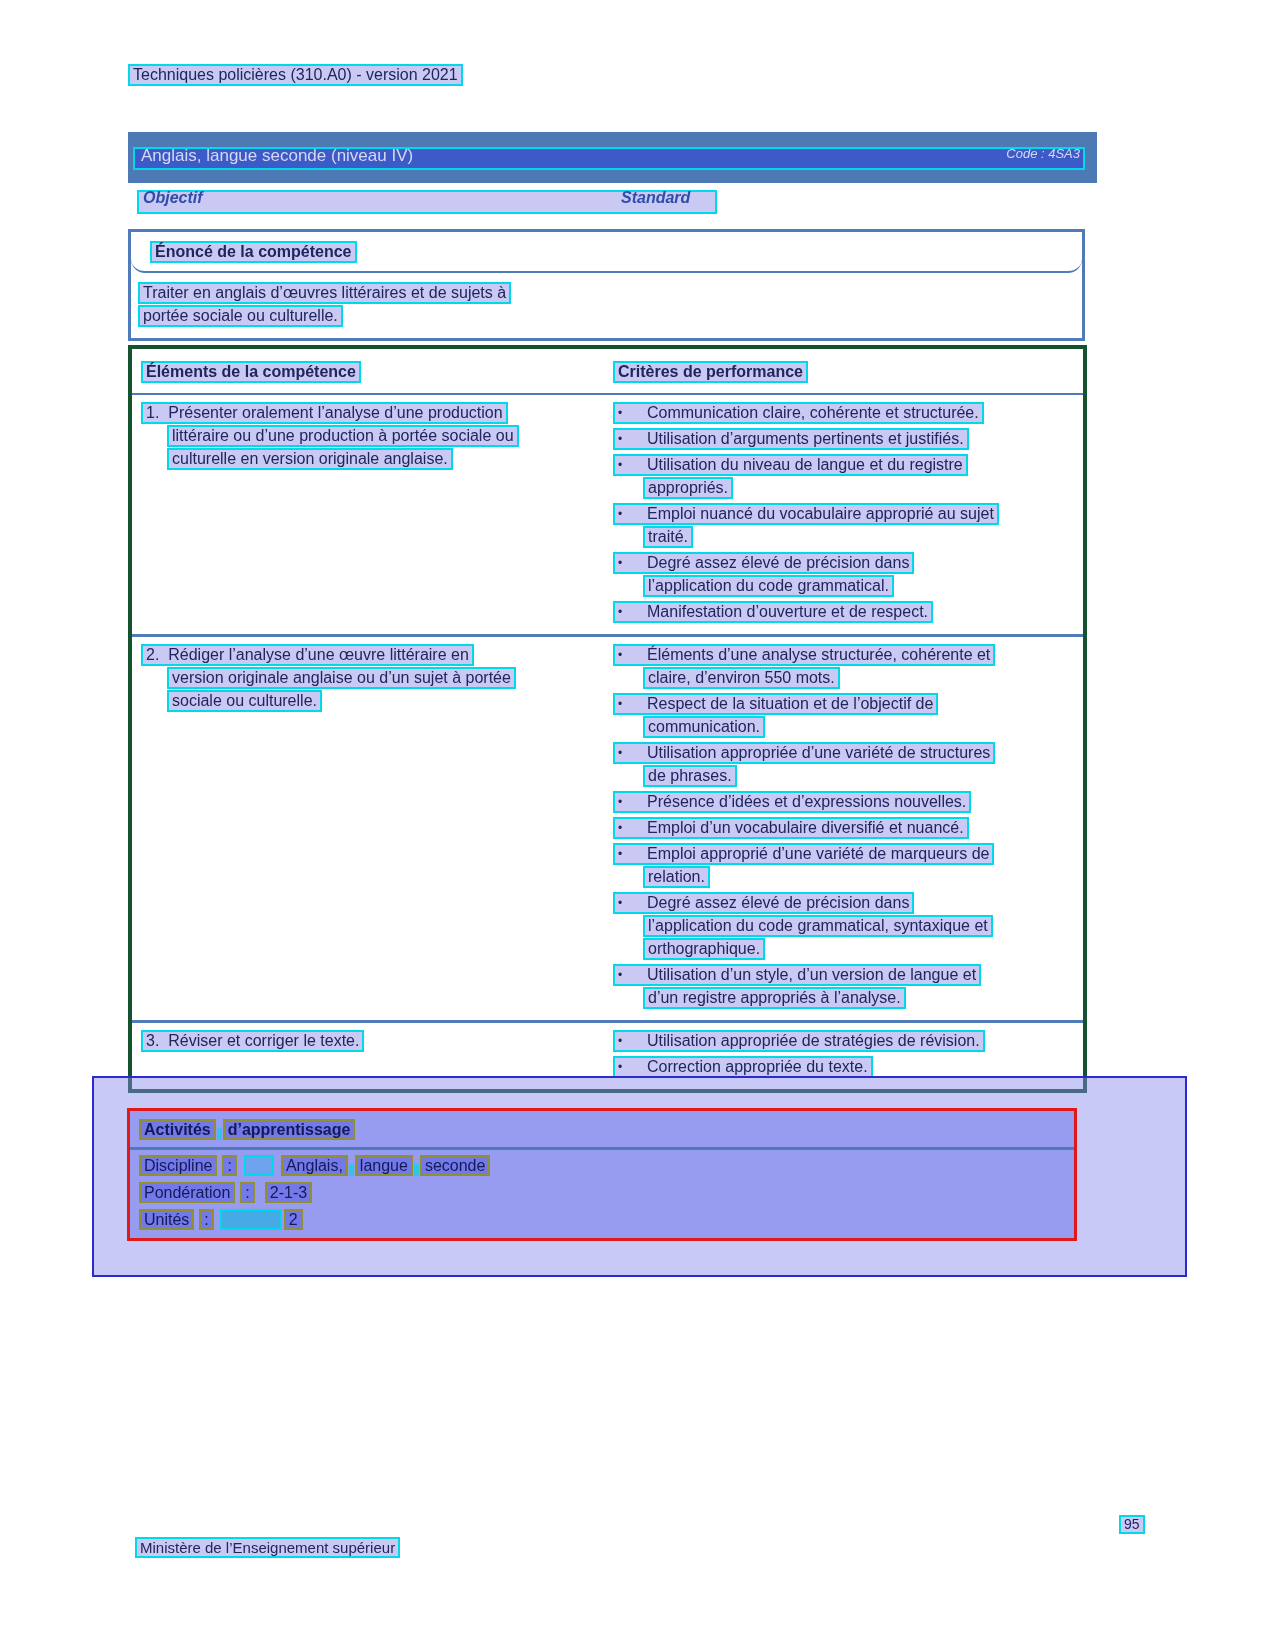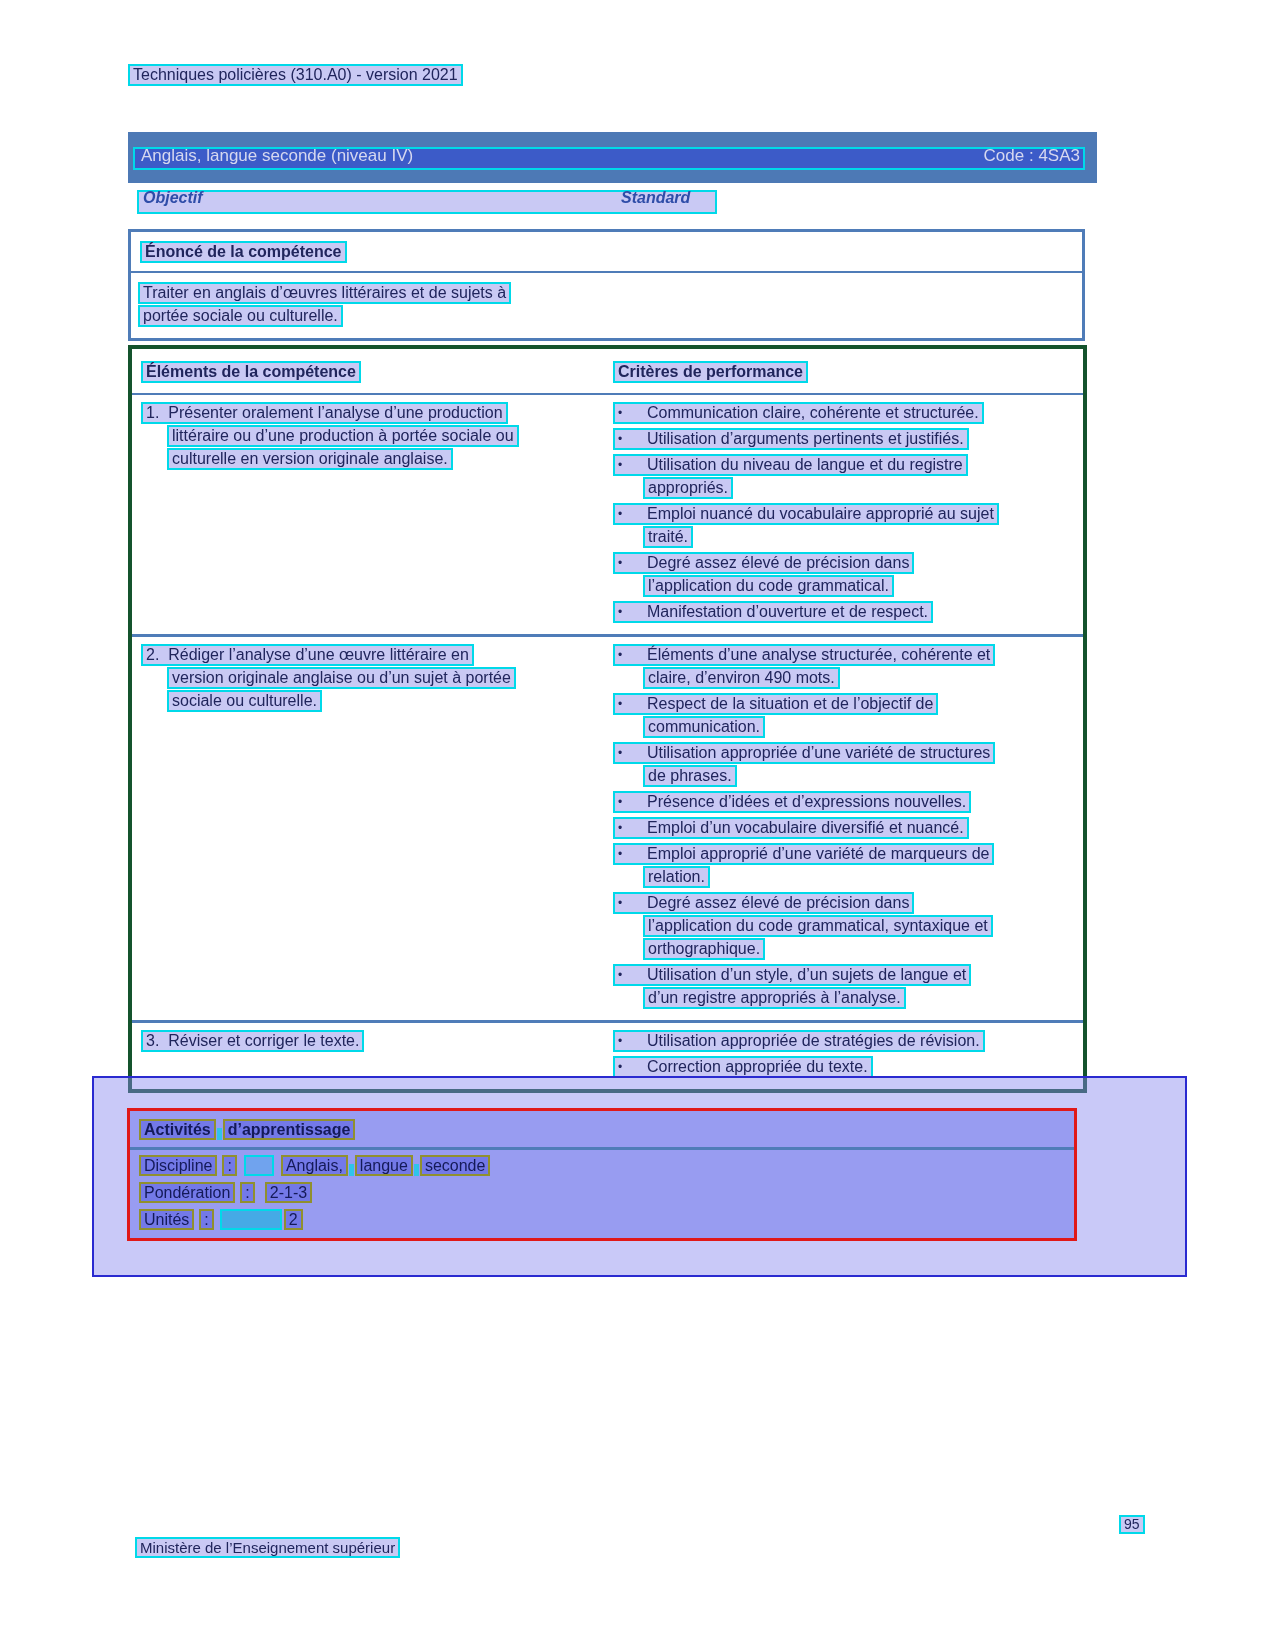--- a/index.html
+++ b/index.html
@@ -20,31 +20,31 @@
   .crit{margin-bottom:4px;}
   .bullet{display:inline-block;width:29px;font-size:12px;vertical-align:1px;color:#20255c;}
 
   
   .doc-header{left:128px;top:64px;}
 
   
   .title-bar{left:128px;top:132px;width:969px;height:51px;background:#4d79b5;}
   .title-band{position:absolute;left:5px;top:15px;right:12px;height:19px;background:#3c5bc8;border:2px solid #00d9e9;}
   .title-text{position:absolute;left:6px;top:-3px;font-size:17px;color:#d6d8f0;white-space:pre;}
-  .code-text{position:absolute;right:3px;top:-3px;font-size:17px;color:#d6d8f0;white-space:pre;}
+  .code-text{position:absolute;right:3px;top:-3px;font-size:13px;color:#d6d8f0;white-space:pre;font-style:italic;}
 
   
   .obj-band{left:137px;top:190px;width:576px;height:20px;background:#c9c9f4;border:2px solid #00d9e9;}
   .obj-band span{position:absolute;top:-3px;font-weight:bold;font-style:italic;font-size:16px;color:#2f4da8;white-space:pre;}
   .obj{left:4px;}
   .std{left:482px;}
 
   
   .enonce-box{left:128px;top:229px;width:951px;border:3px solid #4f7cb8;background:#fff;}
-  .enonce-head{padding:9px 0 8px 9px;border-bottom:2px solid #4f7cb8;}
+  .enonce-head{padding:9px 0 8px 19px;border-bottom:2px solid #4f7cb8;border-radius:14px;}
   .enonce-body{padding:9px 0 10px 7px;}
 
   
   .comp-table{left:128px;top:345px;width:951px;border:4px solid #14532d;background:#fff;}
   .thead{display:flex;padding:12px 0 10px 0;border-bottom:2px solid #4f7cb8;}
   .cell-left{width:481px;padding-left:9px;box-sizing:border-box;}
   .cell-right{flex:1;}
   .trow{display:flex;padding:7px 0;}
   .trow + .trow{border-top:3px solid #4f7cb8;}
 
@@ -146,21 +146,21 @@
         </div>
         <div class="trow">
           <div class="cell-left">
             <div class="line"><span class="hl">2.&nbsp; Rédiger l’analyse d’une œuvre littéraire en</span></div>
             <div class="line indent"><span class="hl">version originale anglaise ou d’un sujet à portée</span></div>
             <div class="line indent"><span class="hl">sociale ou culturelle.</span></div>
           </div>
           <div class="cell-right">
             <div class="crit">
               <div class="line"><span class="hl"><span class="bullet">•</span><span>Éléments d’une analyse structurée, cohérente et</span></span></div>
-              <div class="line cont"><span class="hl"><span>claire, d’environ 490 mots.</span></span></div>
+              <div class="line cont"><span class="hl"><span>claire, d’environ 550 mots.</span></span></div>
             </div>
             <div class="crit">
               <div class="line"><span class="hl"><span class="bullet">•</span><span>Respect de la situation et de l’objectif de</span></span></div>
               <div class="line cont"><span class="hl"><span>communication.</span></span></div>
             </div>
             <div class="crit">
               <div class="line"><span class="hl"><span class="bullet">•</span><span>Utilisation appropriée d’une variété de structures</span></span></div>
               <div class="line cont"><span class="hl"><span>de phrases.</span></span></div>
             </div>
             <div class="crit">
@@ -172,21 +172,21 @@
             <div class="crit">
               <div class="line"><span class="hl"><span class="bullet">•</span><span>Emploi approprié d’une variété de marqueurs de</span></span></div>
               <div class="line cont"><span class="hl"><span>relation.</span></span></div>
             </div>
             <div class="crit">
               <div class="line"><span class="hl"><span class="bullet">•</span><span>Degré assez élevé de précision dans</span></span></div>
               <div class="line cont"><span class="hl"><span>l’application du code grammatical, syntaxique et</span></span></div>
               <div class="line cont"><span class="hl"><span>orthographique.</span></span></div>
             </div>
             <div class="crit">
-              <div class="line"><span class="hl"><span class="bullet">•</span><span>Utilisation d’un style, d’un sujets de langue et</span></span></div>
+              <div class="line"><span class="hl"><span class="bullet">•</span><span>Utilisation d’un style, d’un version de langue et</span></span></div>
               <div class="line cont"><span class="hl"><span>d’un registre appropriés à l’analyse.</span></span></div>
             </div>
           </div>
         </div>
         <div class="trow">
           <div class="cell-left">
             <div class="line"><span class="hl">3.&nbsp; Réviser et corriger le texte.</span></div>
           </div>
           <div class="cell-right">
             <div class="crit">

